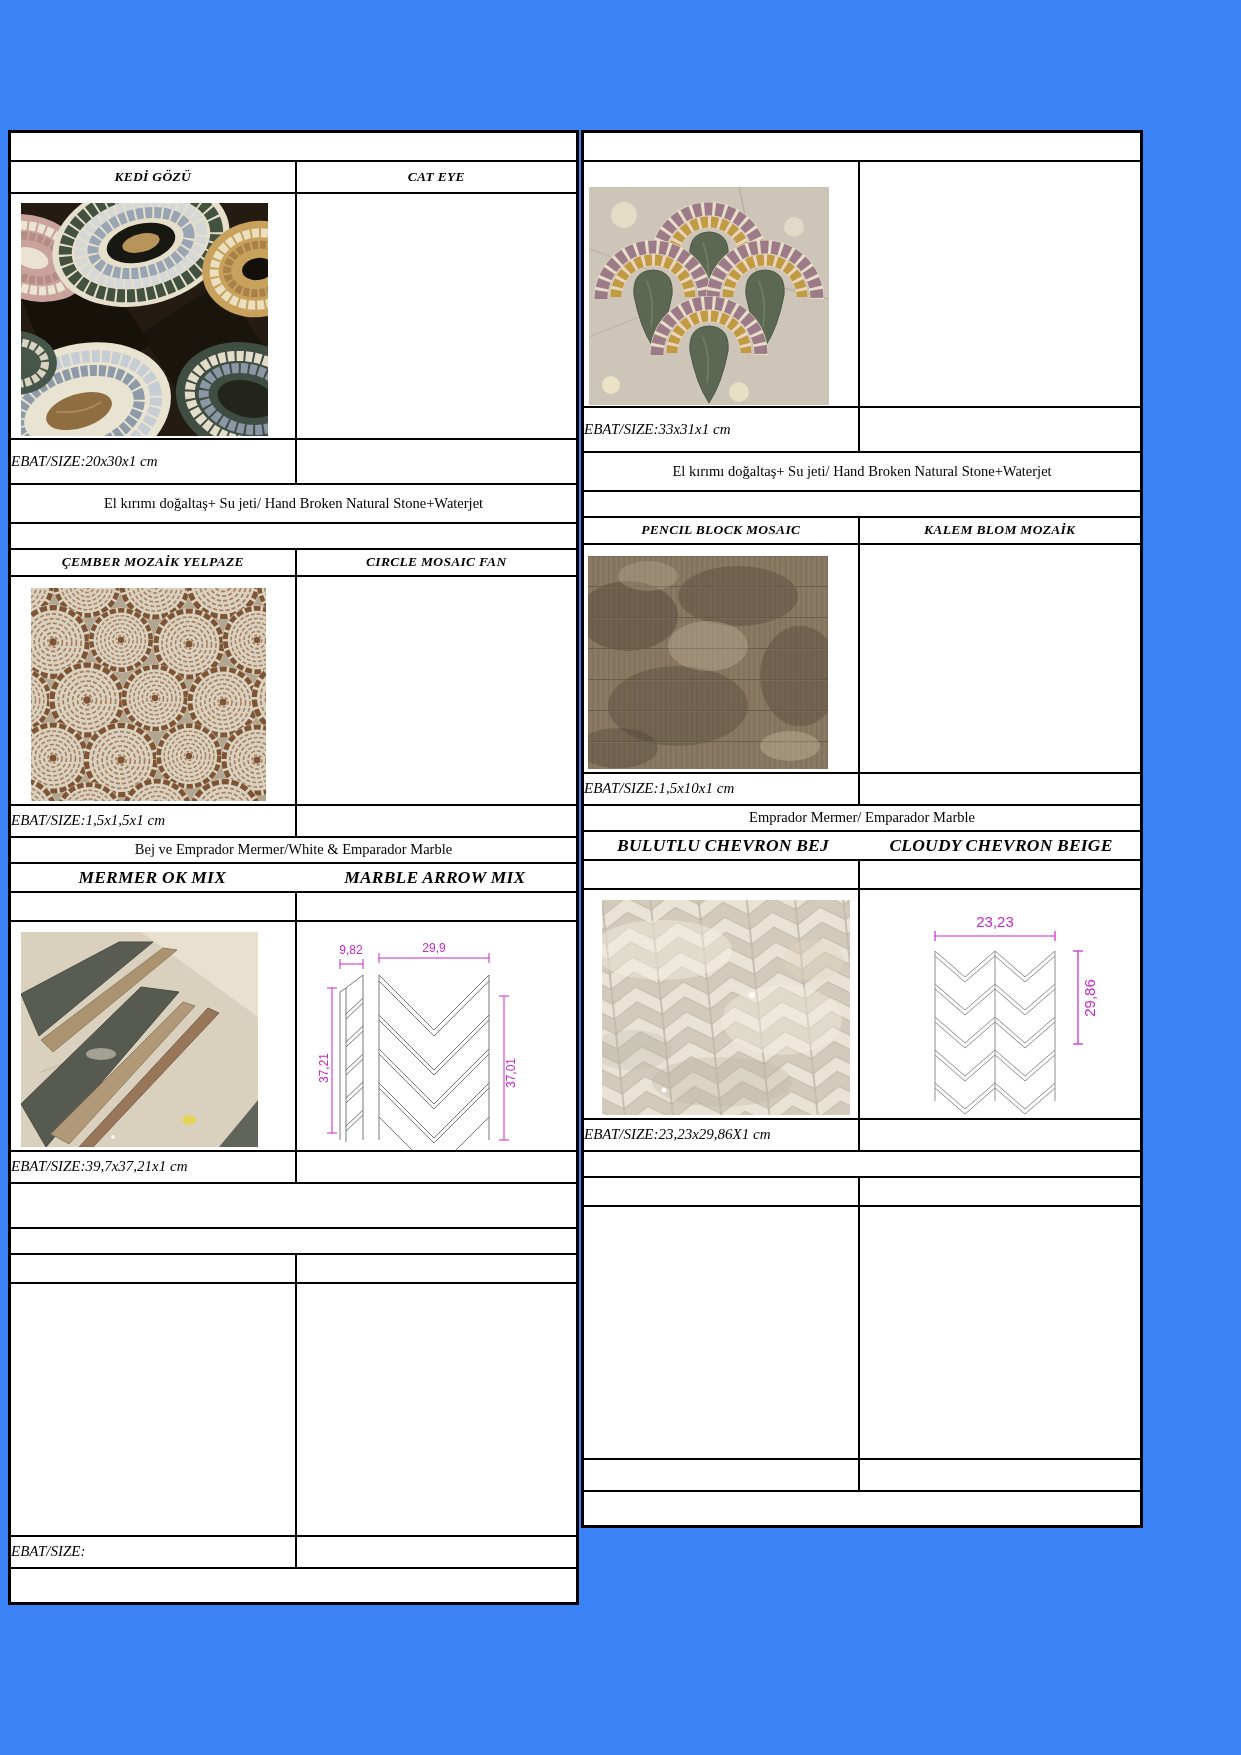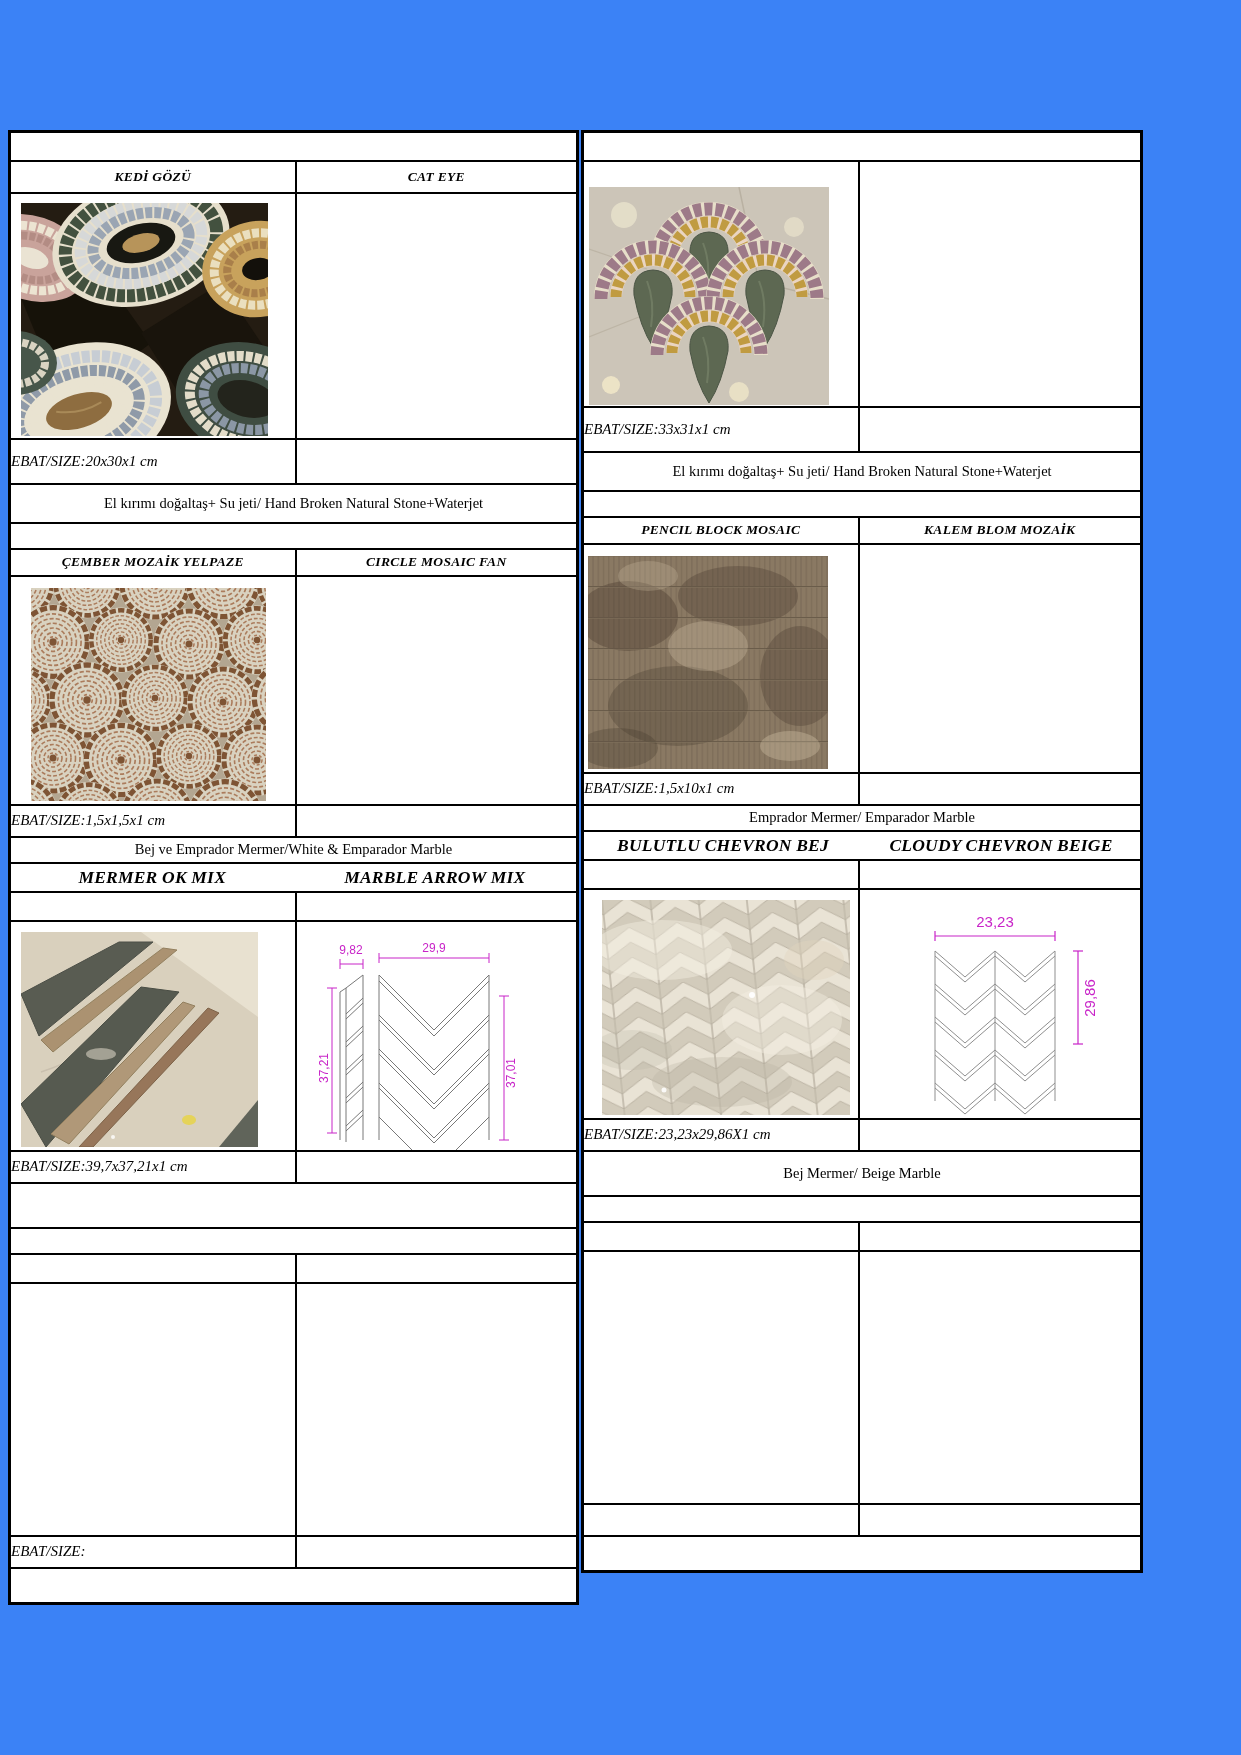--- a/index.html
+++ b/index.html
@@ -474,23 +474,20 @@
       </td>
     </tr>
 
     <tr class="ht44">
       <td class="size">
         <span class="sl">EBAT/SIZE:</span><span class="sv">23,23x29,86X1 cm</span>
       </td>
       <td></td>
     </tr>
 
-    <tr class="ht45">
-          <td colspan="2" class="desc">Bej Mermer/ Beige Marble</td>
-        </tr>
 
     <tr class="ht43">
           <td colspan="2"></td>
         </tr>
 
     <tr class="ht35">
       <td></td>
       <td></td>
     </tr>
 

